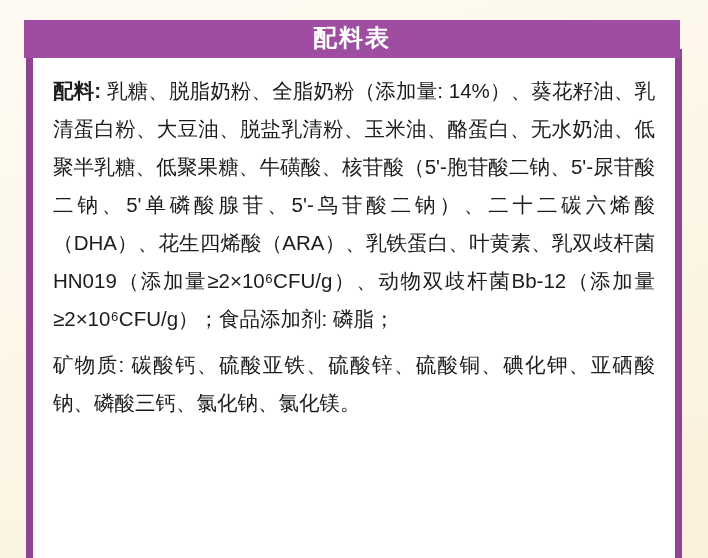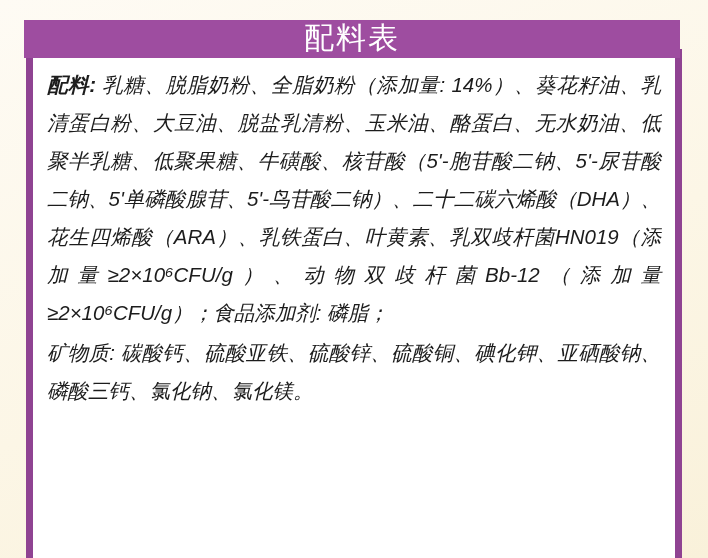--- a/index.html
+++ b/index.html
@@ -25,38 +25,38 @@
     left: 24px; top: 20px;
     width: 656px; height: 38px;
     background: #9e4da0;
     display: flex;
     align-items: center;
     justify-content: center;
     z-index: 2;
   }
   .header-bar .title {
     color: #ffffff;
-    font-size: 30px;
-    font-weight: normal;
+    font-size: 24px;
+    font-weight: bold;
     letter-spacing: 2px;
     line-height: 1;
     padding-bottom: 2px;
   }
   .content {
     position: absolute;
     left: 45px; top: 64px;
     width: 618px;
     z-index: 3;
     color: #1c1c1c;
     font-size: 20.5px;
     line-height: 38px;
     text-align: justify;
     text-justify: inter-ideograph;
   }
-  .content p { margin: 2px; font-style: italic; }
+  .content p { margin: 8px; }
   .lbl-bold { font-weight: bold; }
 </style>
 </head>
 <body>
 
 <div class="panel"></div>
 
 <div class="header-bar">
   <span class="title">配料表</span>
 </div>

